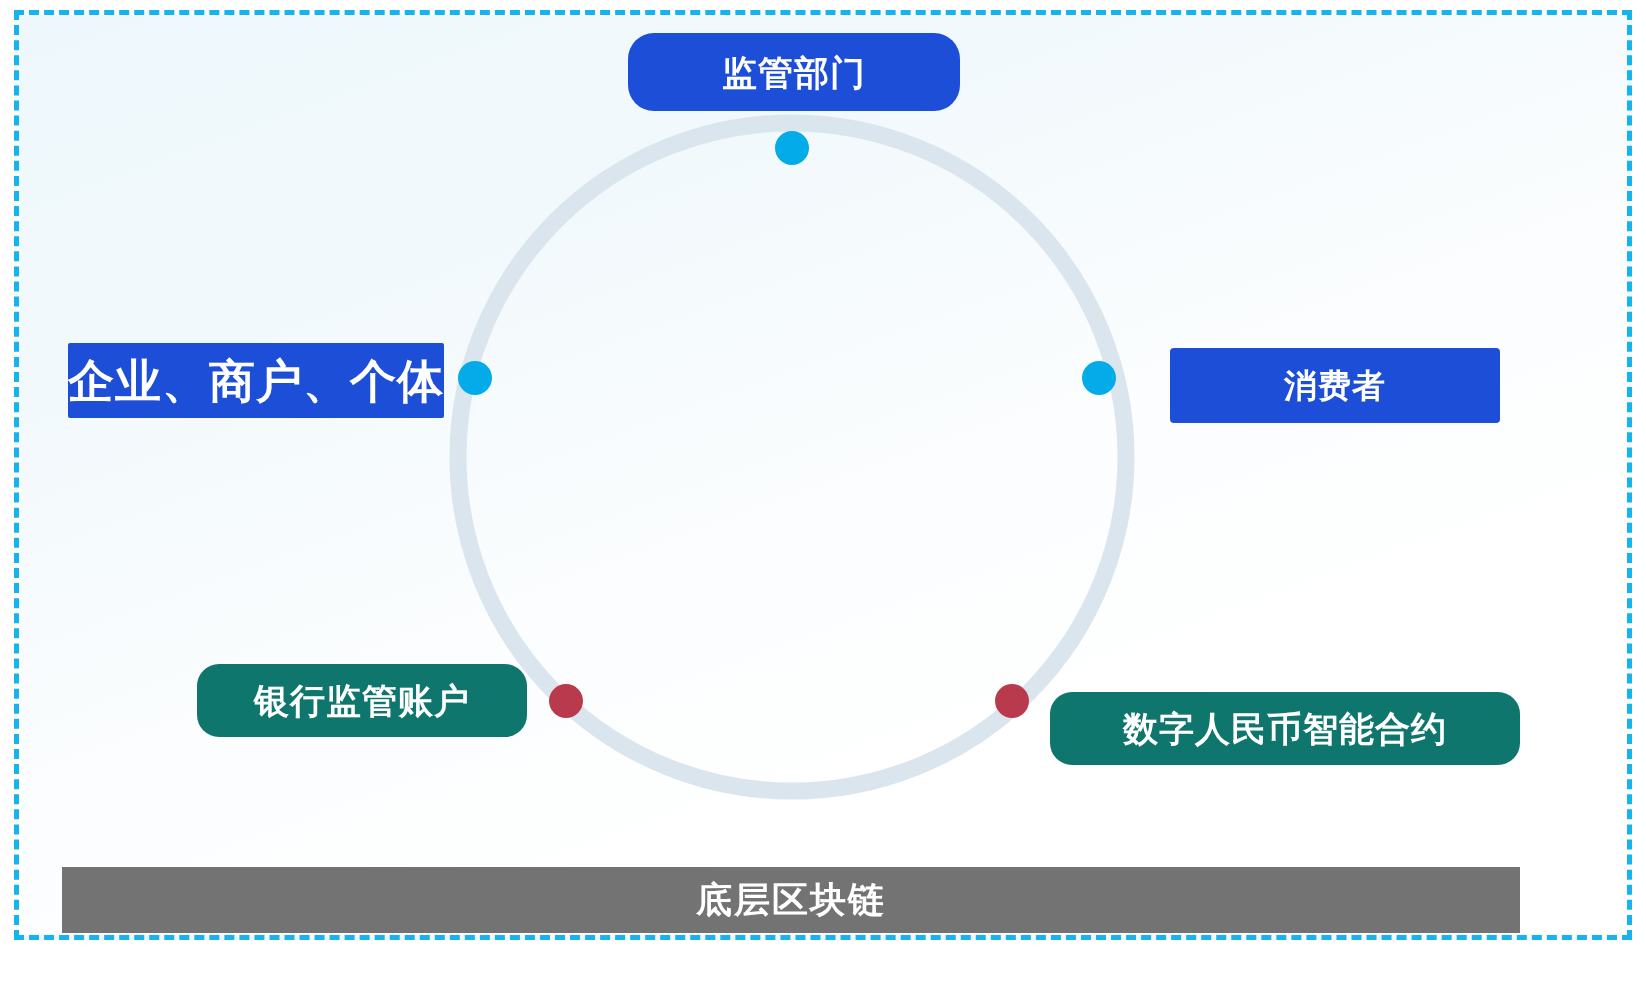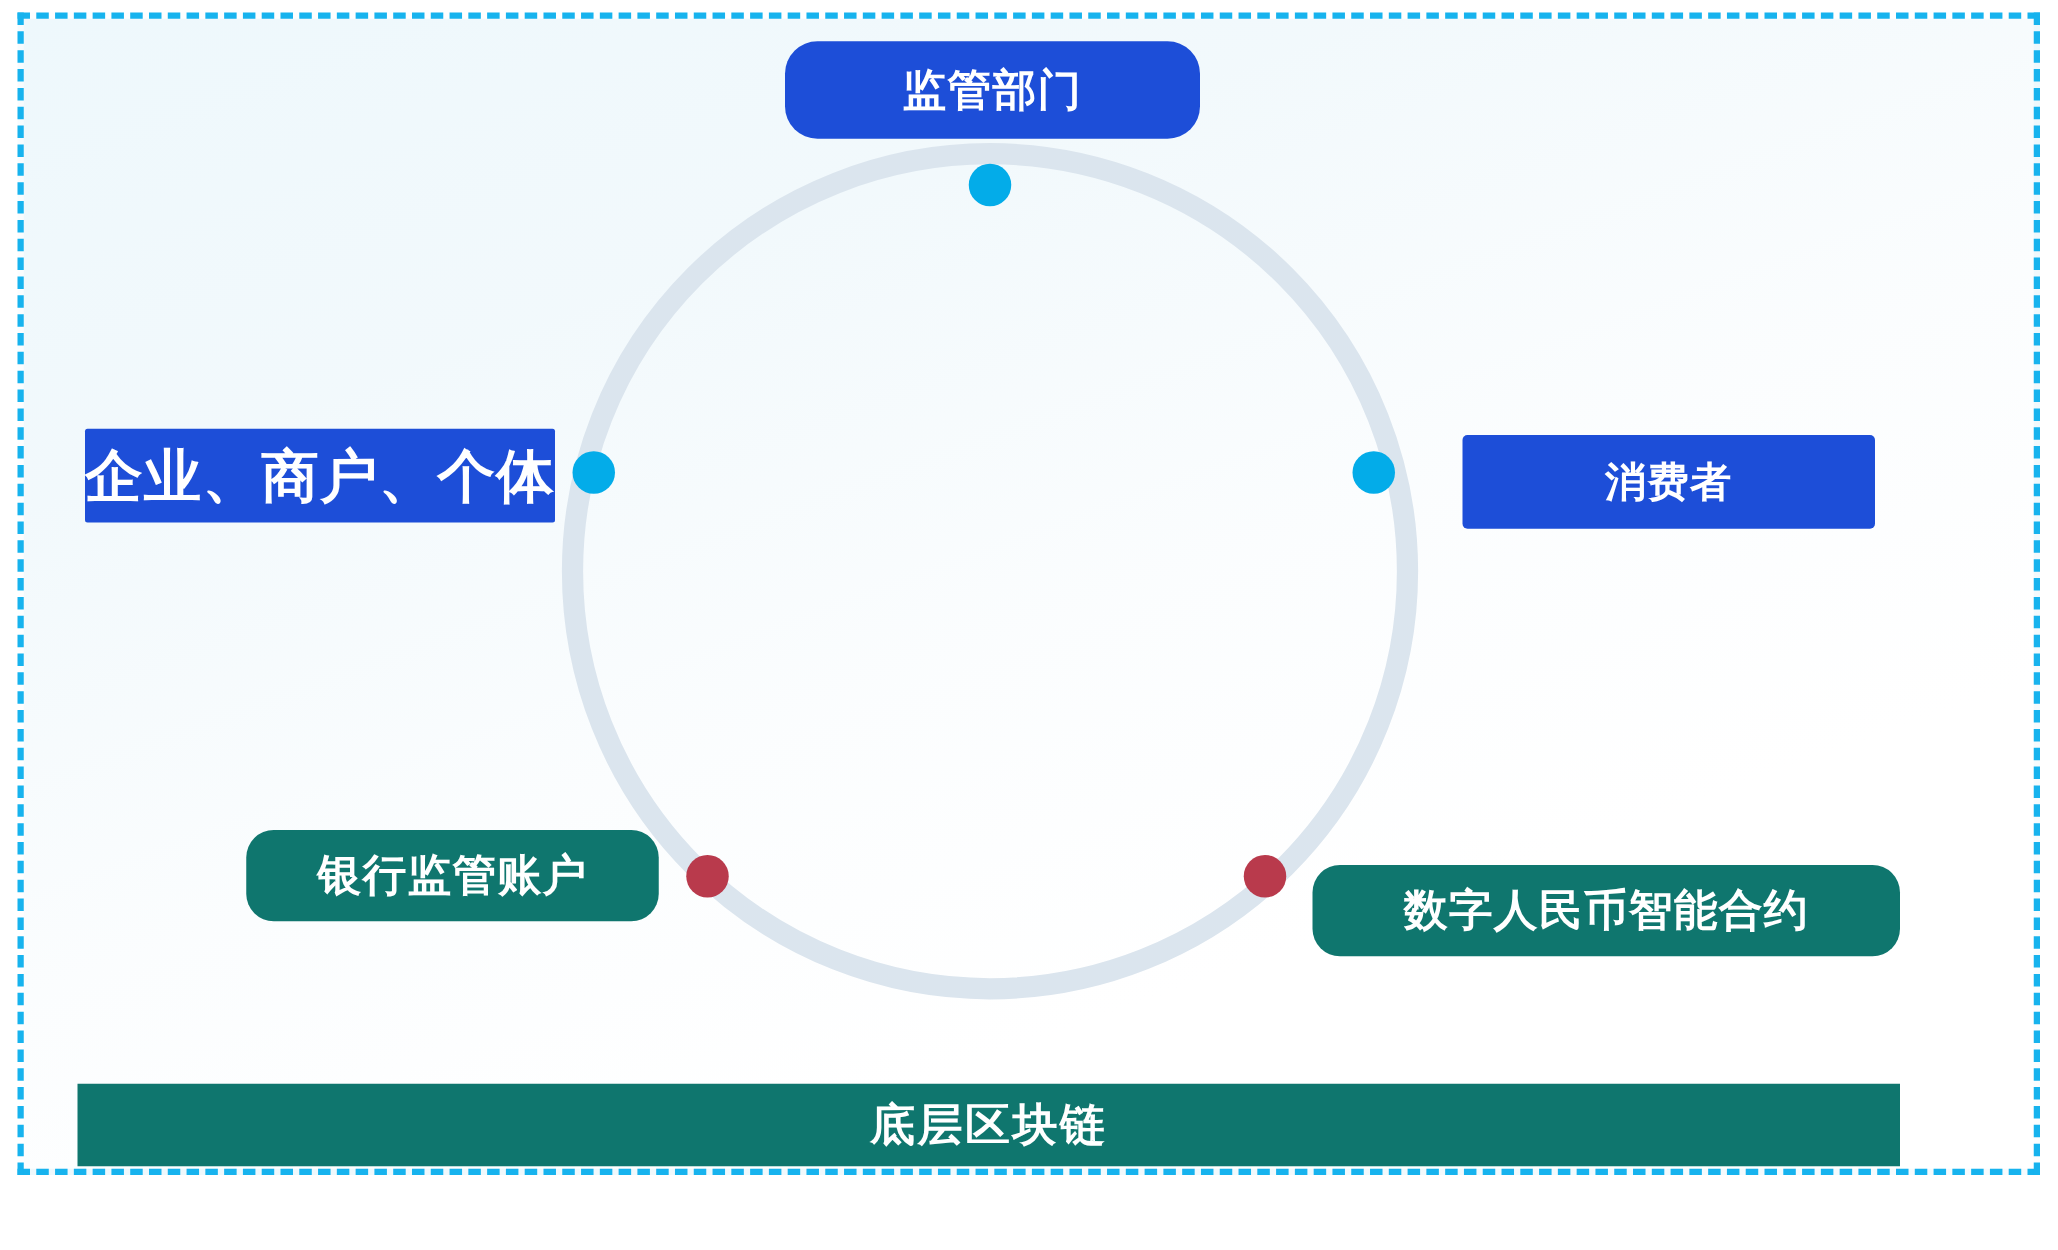--- a/index.html
+++ b/index.html
@@ -93,21 +93,21 @@
     border-radius: 22px;
     font-size: 35px;
     margin-top: 28px;
   }
 
   
   #bottom-bar {
     position: absolute;
     left: 62px;   top: 867px;
     width: 1458px; height: 66px;
-    background: #0f766e;
+    background: #737373;
     display: flex;
     align-items: center;
     justify-content: center;
     color: #ffffff;
     font-size: 36px;
     font-weight: 700;
     letter-spacing: 2px;
     line-height: 1;
     cursor: pointer;
   }

